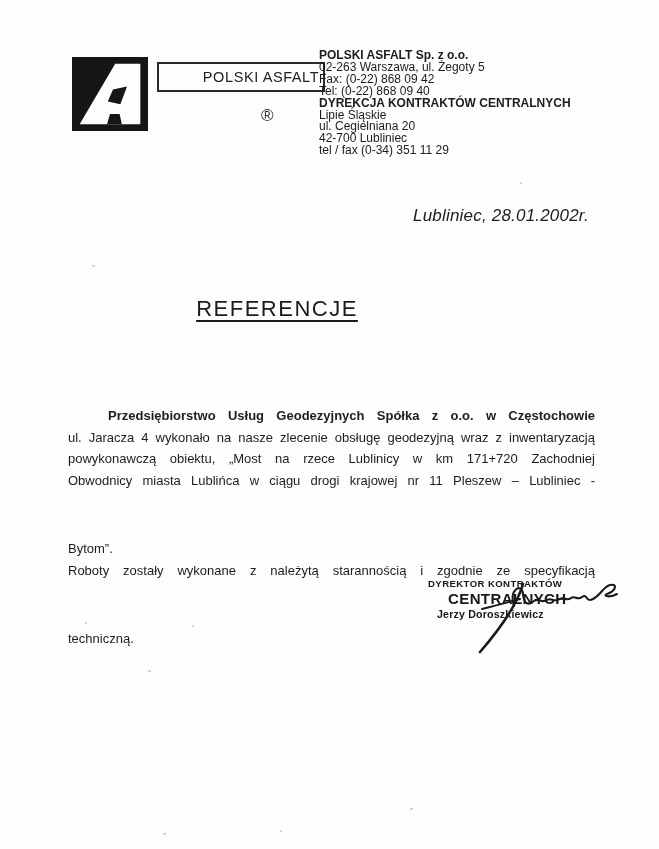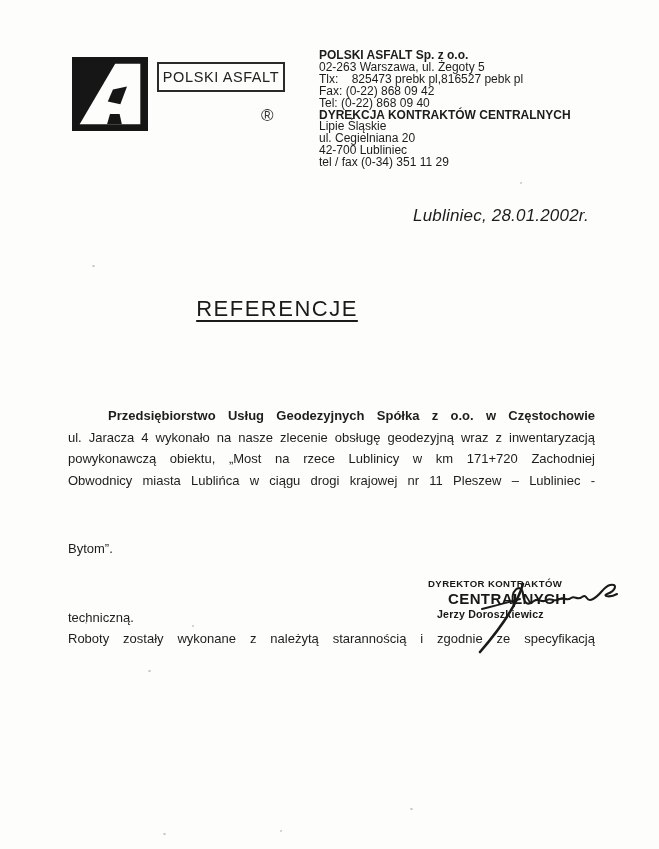--- a/index.html
+++ b/index.html
@@ -7,21 +7,21 @@
     position:relative; width:659px; height:849px; margin:0 auto;
     background:#fdfdfc; overflow:hidden;
     font-family:"Liberation Sans", sans-serif; color:#1e1e1e;
   }
 
   
   .logo-square { position:absolute; left:72px; top:57px; width:76px; height:74px; }
   .brand-box {
     position:absolute; left:157px; top:62px; width:124px; height:26px;
     border:2px solid #2a2a2a; display:flex; align-items:center; justify-content:center;
-    font-size:14.5px; letter-spacing:0.6px; color:#222;
+    font-size:14.5px; letter-spacing:0.6px; color:#222;padding-left:40px;
   }
   .reg-mark { position:absolute; left:261px; top:106px; font-size:17px; color:#333; }
 
   .company { position:absolute; left:319px; top:50px; font-size:12px; line-height:11.9px; color:#1c1c1c; }
   .company div { white-space:pre; }
   .company .b { font-weight:700; }
 
   .dateline {
     position:absolute; top:206px; right:70px;
     font-size:17px; font-style:italic; color:#1c1c1c; letter-spacing:0.2px;
@@ -67,21 +67,20 @@
 
   <div class="brand-box">
     <span>POLSKI ASFALT</span>
   </div>
 
   <div class="reg-mark">®</div>
 
   <div class="company">
     <div class="b">POLSKI ASFALT Sp. z o.o.</div>
     <div>02-263 Warszawa, ul. Żegoty 5</div>
-    <div>Tlx:    825473 prebk pl,816527 pebk pl</div>
     <div>Fax: (0-22) 868 09 42</div>
     <div>Tel: (0-22) 868 09 40</div>
     <div class="b">DYREKCJA KONTRAKTÓW CENTRALNYCH</div>
     <div>Lipie Śląskie</div>
     <div>ul. Cegielniana 20</div>
     <div>42-700 Lubliniec</div>
     <div>tel / fax (0-34) 351 11 29</div>
   </div>
 
   <div class="dateline">Lubliniec, 28.01.2002r.</div>
@@ -89,22 +88,22 @@
   <div class="title-row">
     <span>REFERENCJE</span>
   </div>
 
   <div class="body-text">
     <div class="line first">Przedsiębiorstwo Usług Geodezyjnych Spółka z o.o. w Częstochowie</div>
     <div class="line">ul. Jaracza 4 wykonało na nasze zlecenie obsługę geodezyjną wraz z inwentaryzacją</div>
     <div class="line">powykonawczą obiektu, „Most na rzece Lublinicy w km 171+720 Zachodniej</div>
     <div class="line">Obwodnicy miasta Lublińca w ciągu drogi krajowej nr 11 Pleszew – Lubliniec -</div>
     <div class="line left">Bytom”.</div>
+    <div class="line">Roboty zostały wykonane z należytą starannością i zgodnie ze specyfikacją</div>
     <div class="line left">techniczną.</div>
-    <div class="line">Roboty zostały wykonane z należytą starannością i zgodnie ze specyfikacją</div>
   </div>
 
   <div class="sig-block">
     <div class="sig-role1">DYREKTOR KONTRAKTÓW</div>
     <div class="sig-role2">CENTRALNYCH</div>
     <div class="sig-name">Jerzy Doroszkiewicz</div>
     <svg class="sig-svg" width="240" height="100" viewBox="0 0 240 100">
       <g fill="none" stroke="#1a1a1a" stroke-linecap="round">
         <path stroke-width="2" d="M 72,37 C 84,34 96,31 110,27"></path>
         <path stroke-width="2.1" d="M 104,34 C 98,18 112,10 113,22 C 114,32 118,34 124,29

